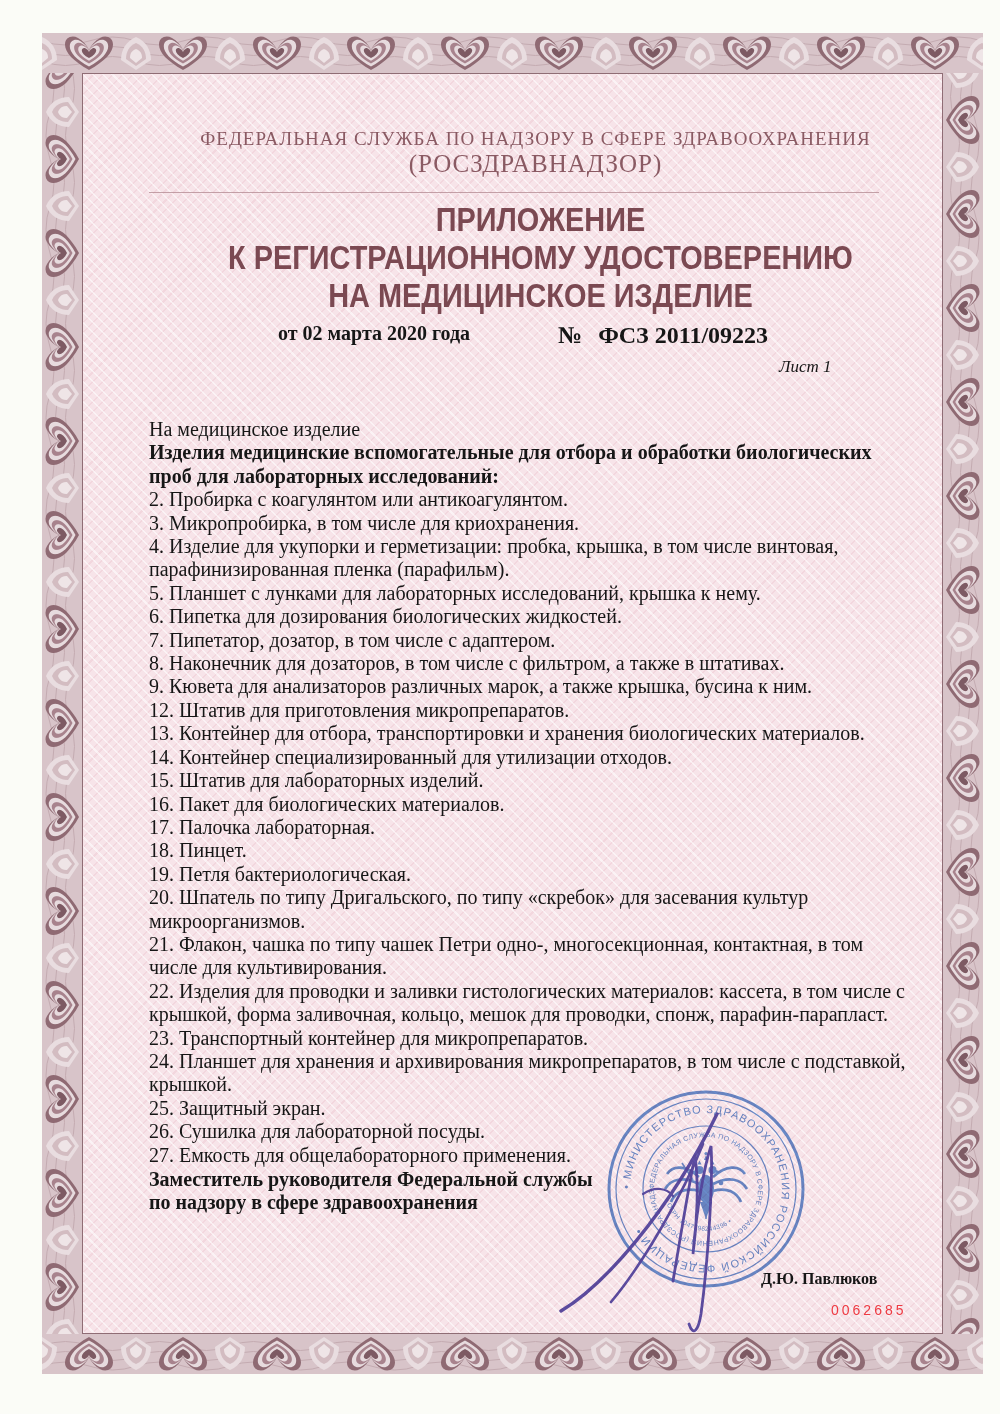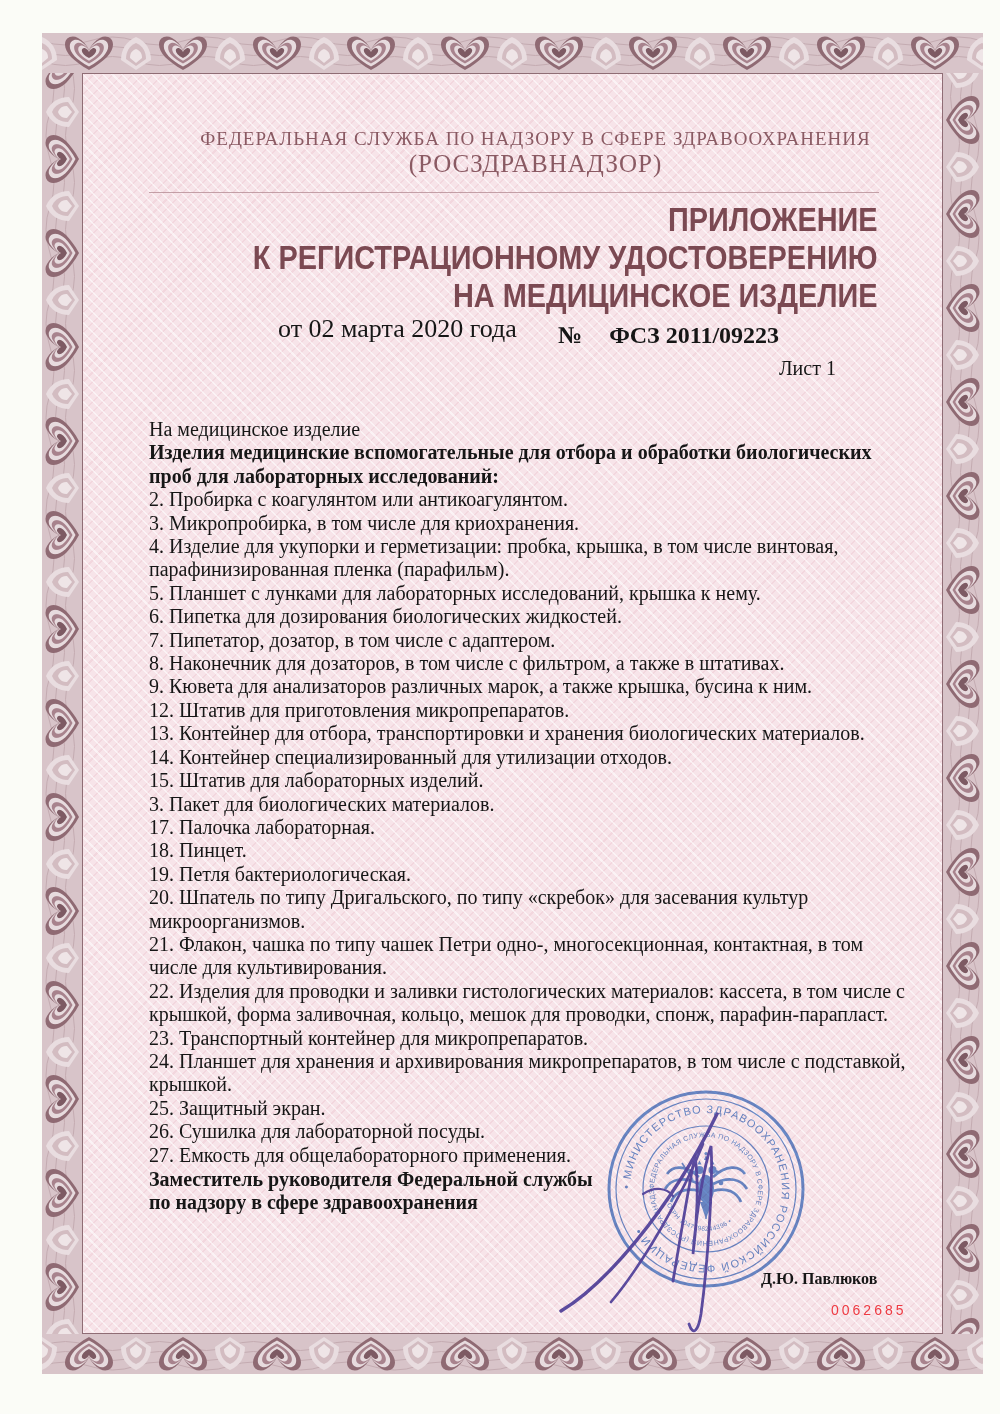--- a/index.html
+++ b/index.html
@@ -38,37 +38,37 @@
     text-align:center;color:#8a5a63;
     font-size:19px;letter-spacing:1px;line-height:25px;margin-left:19px;
   }
   .agency .l2{font-size:25px;}
   .sep{
     position:absolute;left:66px;top:118px;width:730px;height:1px;
     background:#b58d95;opacity:.8;
   }
   .doc-title{
     position:absolute;left:0;top:126px;width:100%;
-    text-align:right;color:#7b4952;
+    text-align:center;color:#7b4952;
     font-family:"Liberation Sans", sans-serif;font-weight:bold;
-    font-size:34px;line-height:38px;
+    font-size:34px;line-height:38px;padding-left:28px;
   }
   .doc-title .tline{transform:scaleX(.85);}
   .date-line{
-    position:absolute;left:195px;top:240px;
-    font-weight:normal;font-size:26px;color:#161616;
+    position:absolute;left:195px;top:248px;
+    font-weight:bold;font-size:20px;color:#161616;
   }
   .number-line{
     position:absolute;left:475px;top:248px;
     font-weight:bold;font-size:24px;color:#161616;
   }
-  .number-line .num-val{margin-left:27px;}
+  .number-line .num-val{margin-left:16px;}
   .sheet{
     position:absolute;left:696px;top:283px;
-    font-size:20px;color:#161616;
+    font-size:17px;color:#161616;font-style:italic;
   }
 
   
   .body-block{
     position:absolute;left:66px;top:344px;width:764px;
     font-size:20px;line-height:23.4px;color:#161616;
   }
   .body-line{margin:0;}
   .b{font-weight:bold;}
   .sig-block{margin-top:1px;}
@@ -160,21 +160,21 @@
           <div class="body-line">4. Изделие для укупорки и герметизации: пробка, крышка, в том числе винтовая, парафинизированная пленка (парафильм).</div>
           <div class="body-line">5. Планшет с лунками для лабораторных исследований, крышка к нему.</div>
           <div class="body-line">6. Пипетка для дозирования биологических жидкостей.</div>
           <div class="body-line">7. Пипетатор, дозатор, в том числе с адаптером.</div>
           <div class="body-line">8. Наконечник для дозаторов, в том числе с фильтром, а также в штативах.</div>
           <div class="body-line">9. Кювета для анализаторов различных марок, а также крышка, бусина к ним.</div>
           <div class="body-line">12. Штатив для приготовления микропрепаратов.</div>
           <div class="body-line">13. Контейнер для отбора, транспортировки и хранения биологических материалов.</div>
           <div class="body-line">14. Контейнер специализированный для утилизации отходов.</div>
           <div class="body-line">15. Штатив для лабораторных изделий.</div>
-          <div class="body-line">3. Пакет для биологических материалов.</div>
+          <div class="body-line">16. Пакет для биологических материалов.</div>
           <div class="body-line">17. Палочка лабораторная.</div>
           <div class="body-line">18. Пинцет.</div>
           <div class="body-line">19. Петля бактериологическая.</div>
           <div class="body-line">20. Шпатель по типу Дригальского, по типу «скребок» для засевания культур микроорганизмов.</div>
           <div class="body-line">21. Флакон, чашка по типу чашек Петри одно-, многосекционная, контактная, в том числе для культивирования.</div>
           <div class="body-line">22. Изделия для проводки и заливки гистологических материалов: кассета, в том числе с крышкой, форма заливочная, кольцо, мешок для проводки, спонж, парафин-парапласт.</div>
           <div class="body-line">23. Транспортный контейнер для микропрепаратов.</div>
           <div class="body-line">24. Планшет для хранения и архивирования микропрепаратов, в том числе с подставкой, крышкой.</div>
           <div class="body-line">25. Защитный экран.</div>
           <div class="body-line">26. Сушилка для лабораторной посуды.</div>

